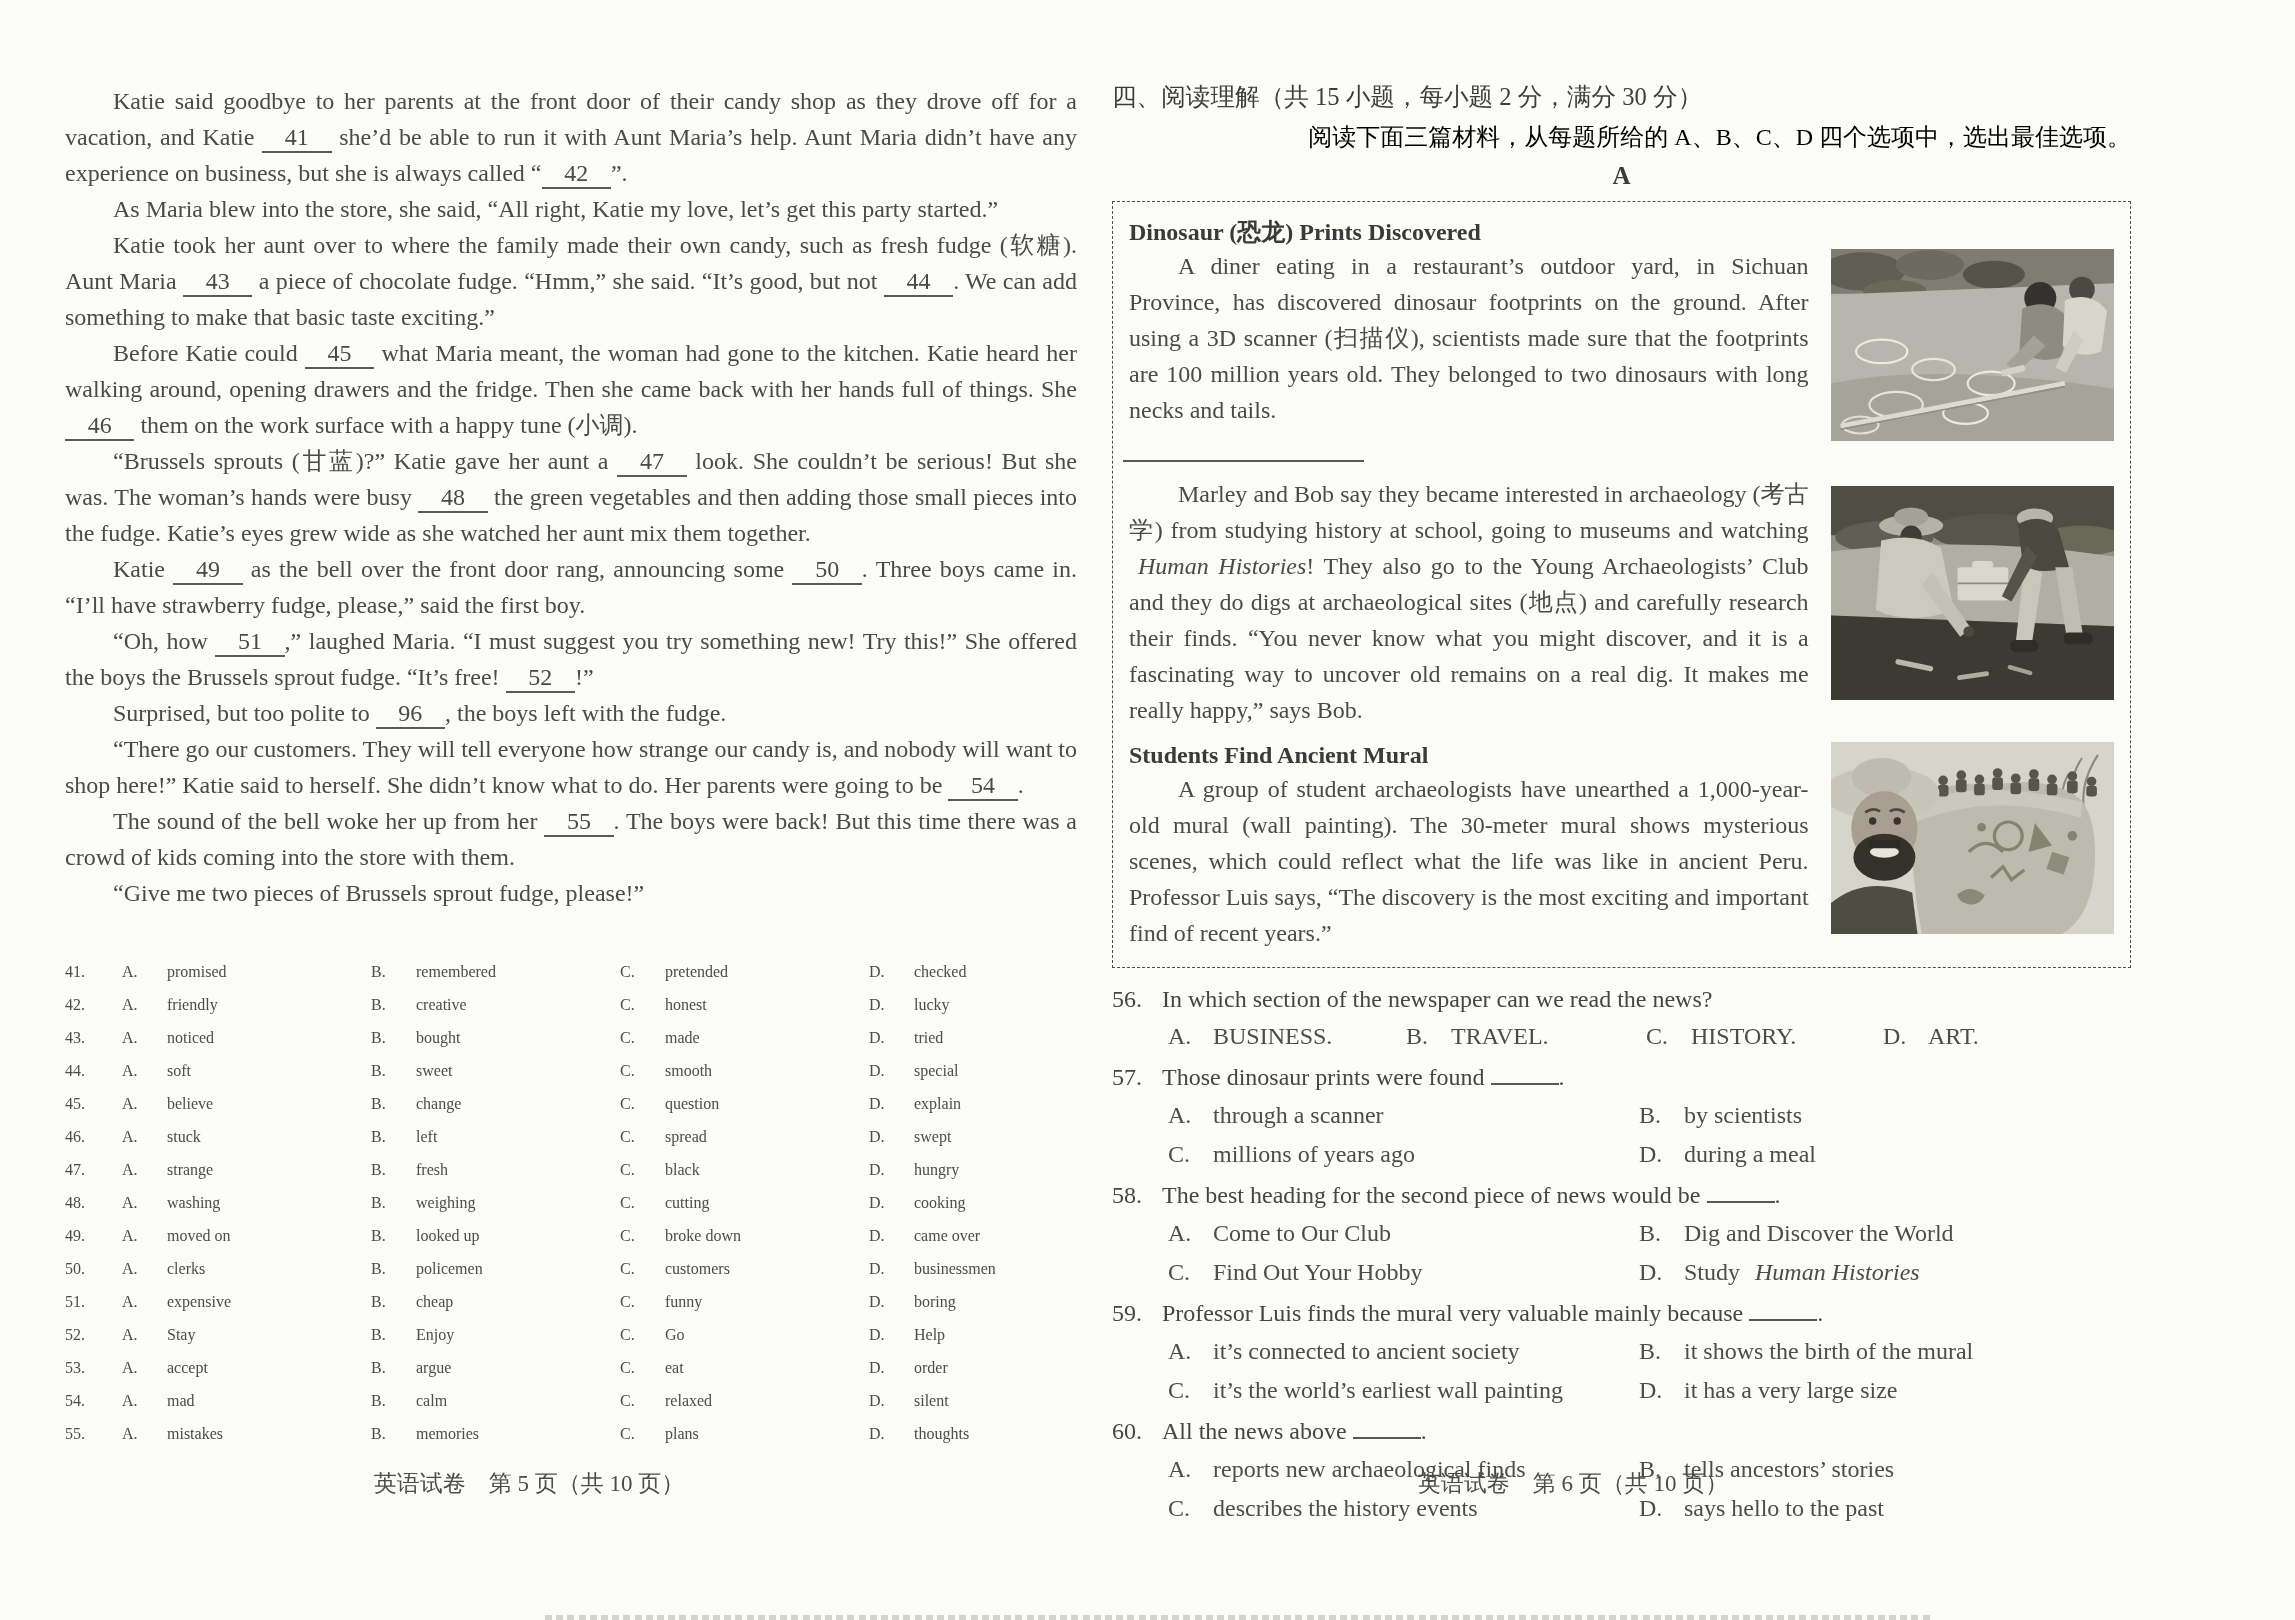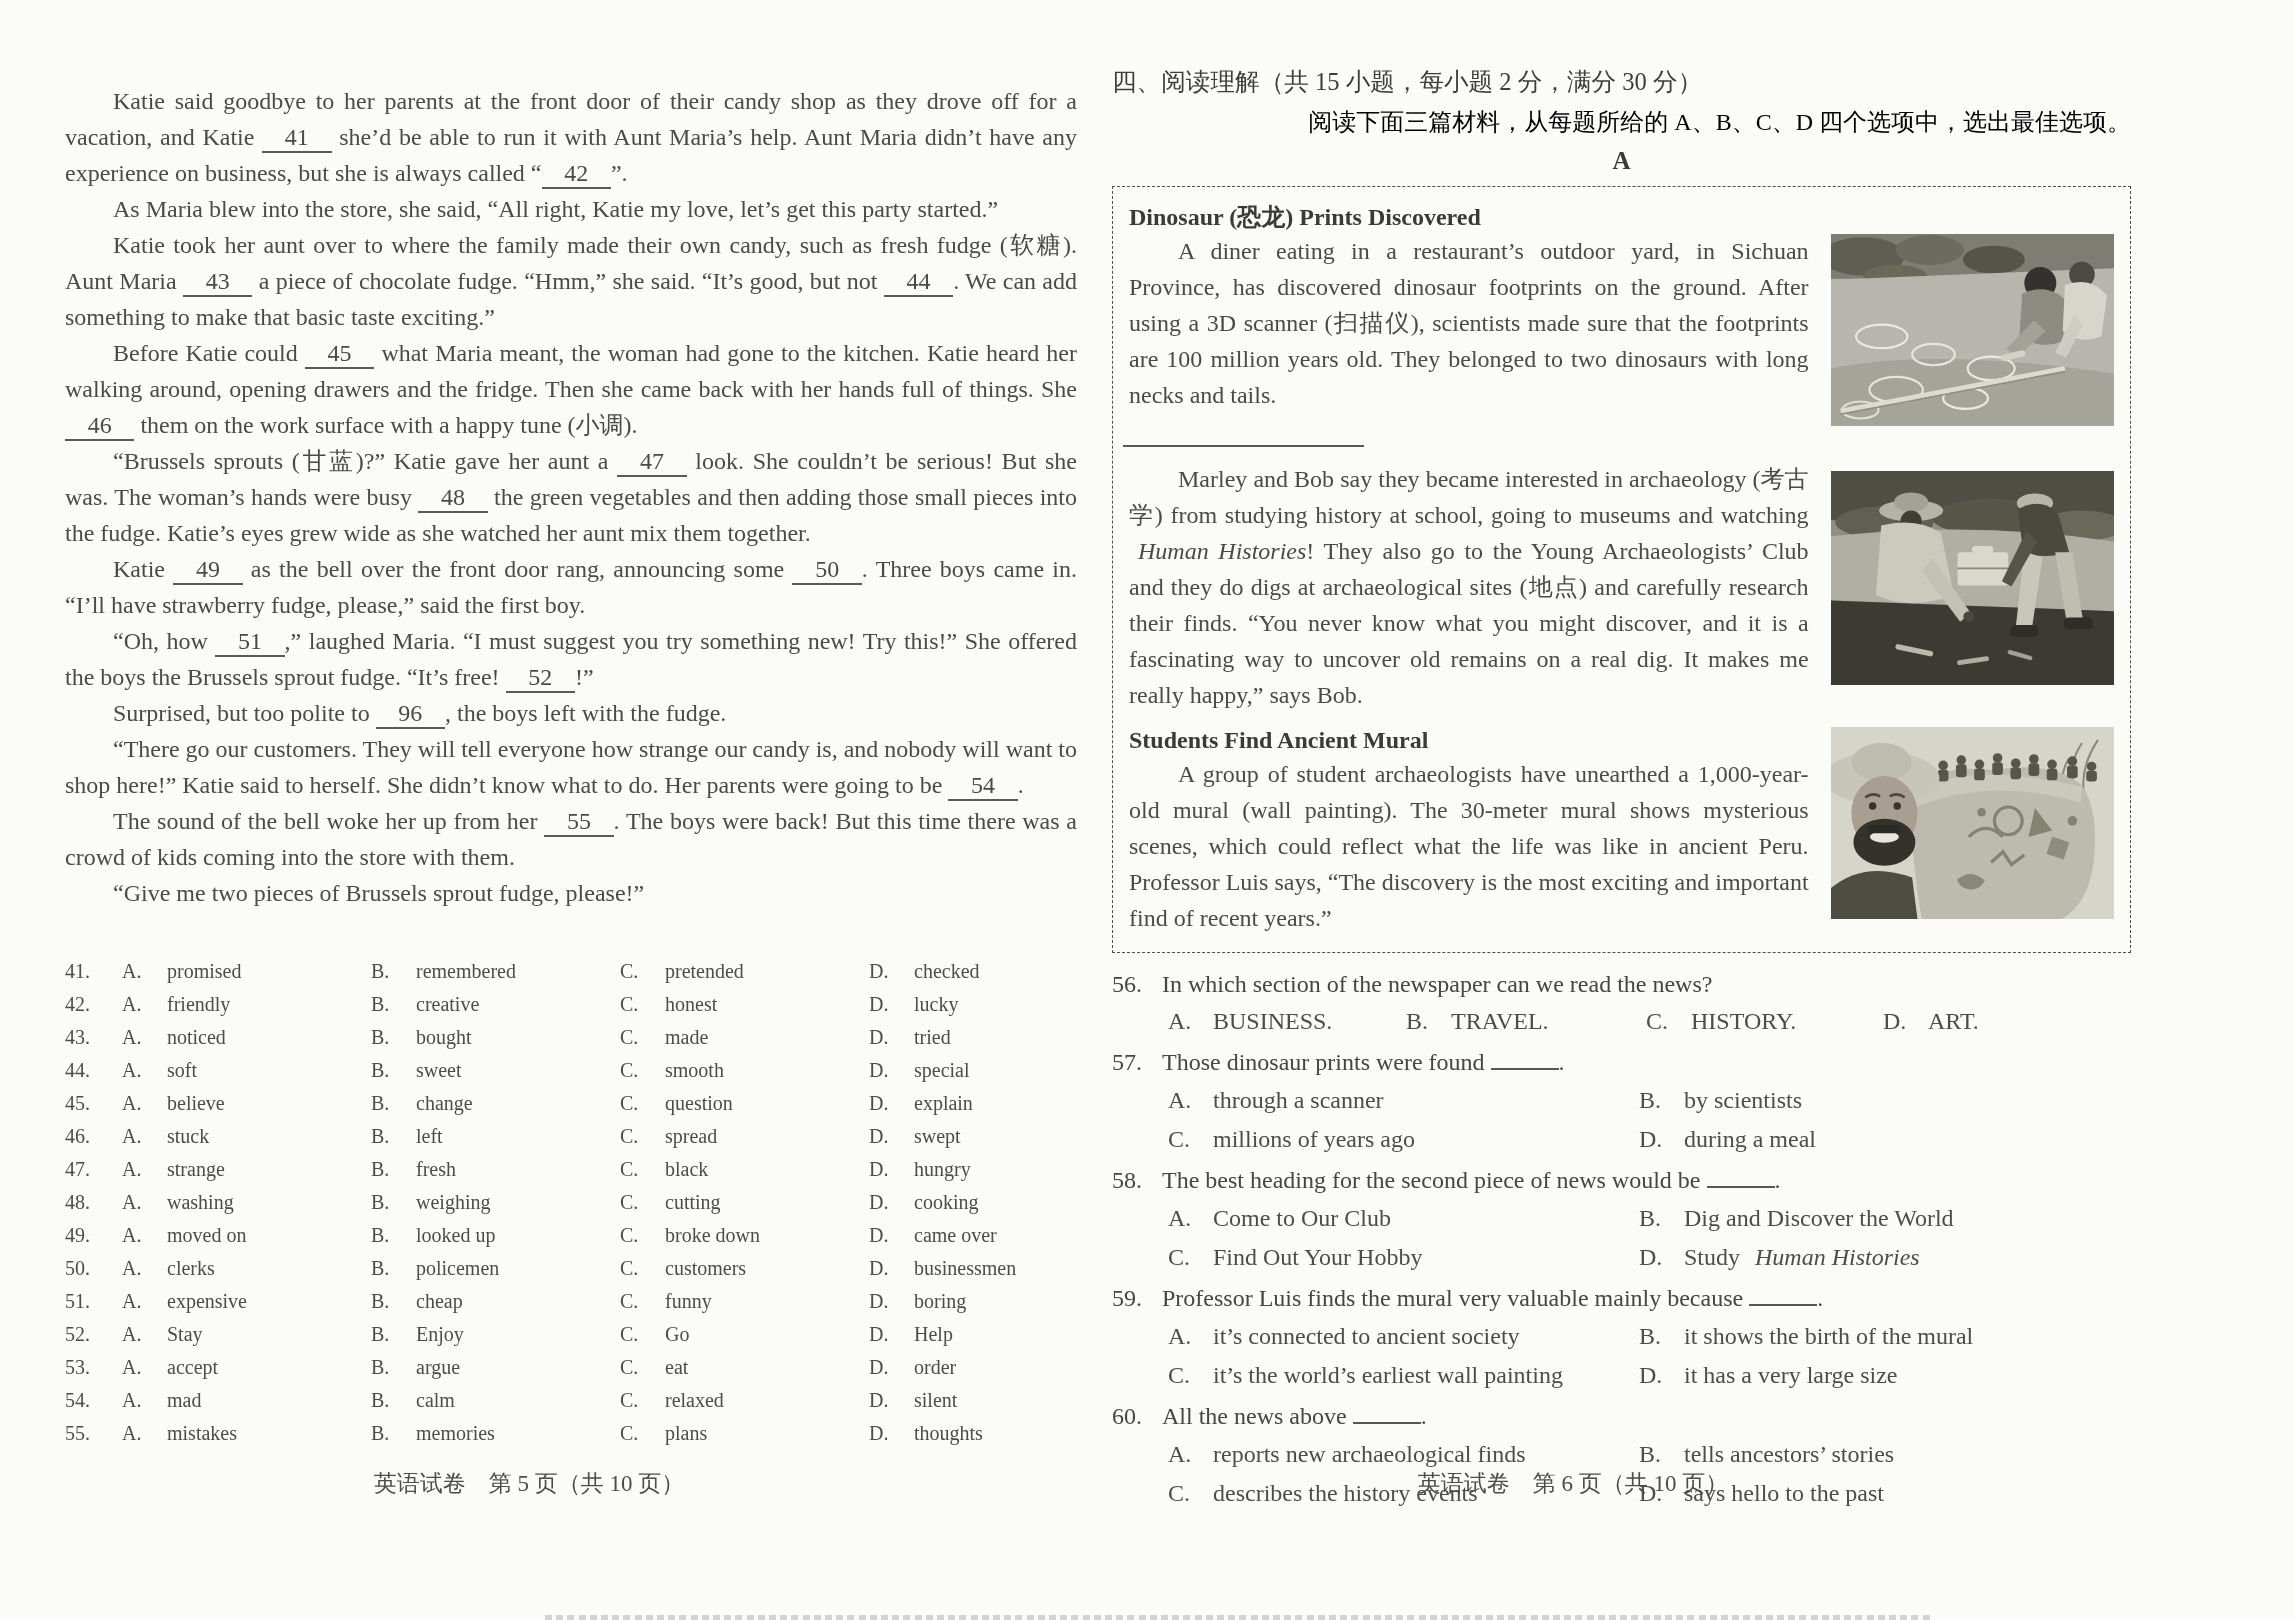--- a/index.html
+++ b/index.html
@@ -18,26 +18,26 @@
     text-align:justify;text-indent:48px;color:#4a4a4a;
   }
   .blank{
     display:inline-block;min-width:63px;padding:0 3.2px;
     border-bottom:2.1px solid #5a5a5a;
     text-align:center;text-indent:0;line-height:27px;
   }
   .options{margin-top:44px;}
   .opt-row{
     display:grid;grid-template-columns:57px 249px 249px 249px auto;
-    font-size:20px;line-height:33px;color:#4c4c4c;
+    font-size:16px;line-height:33px;color:#4c4c4c;
   }
   .opt-num{white-space:nowrap;}
   .opt-letter{display:inline-block;width:45px;}
   
-  .right-page{position:absolute;left:1112px;top:63px;width:1019px;}
+  .right-page{position:absolute;left:1112px;top:78px;width:1019px;}
   .section-head{font-size:24.6px;line-height:37px;color:#3d3d3d;}
   .instructions{font-size:24px;line-height:37px;color:#000000;padding-left:47px;margin-top:4.3px;text-align:right;}
   .passage-label{font-size:25px;font-weight:bold;text-align:center;line-height:34px;margin-top:3.2px;color:#3a3a3a;}
   .reading-box{
     border:1.6px dashed #4f4f4f;margin-top:7.5px;
     padding:14px 16px 16px 16px;box-sizing:border-box;
   }
   .article{display:flex;gap:22.4px;align-items:flex-start;}
   .article-body{flex:1;min-width:0;}
   .article-title{margin:0;font-size:24px;font-weight:bold;color:#3a3a3a;line-height:32px;}

